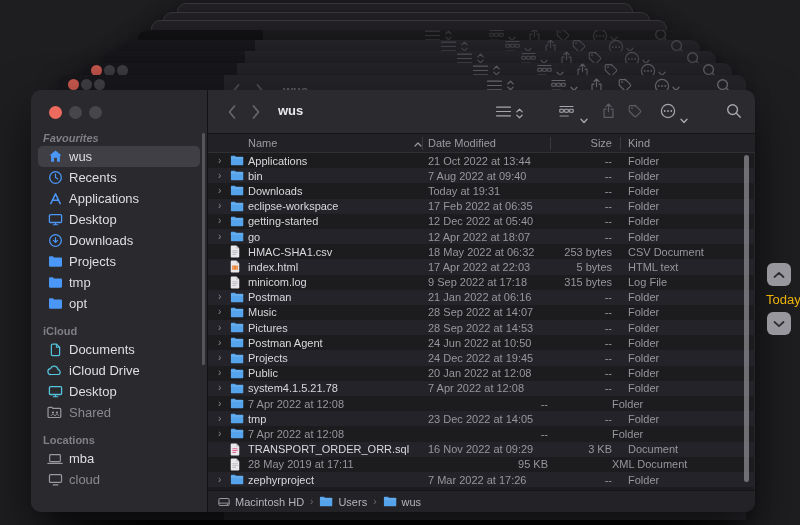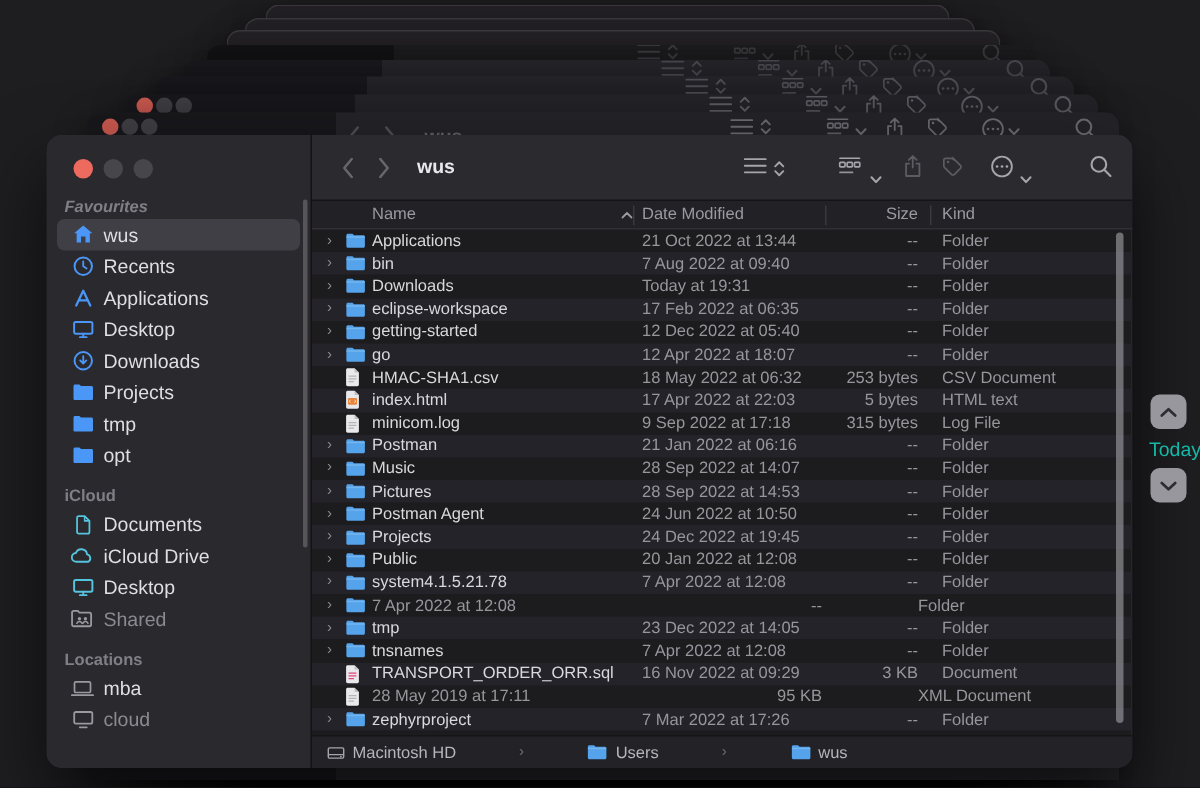--- a/index.html
+++ b/index.html
@@ -57,30 +57,30 @@
   .frow:nth-child(even){background:var(--row-light,#242329);}
   .frow .disc{color:#8a8990;font-size:10px;line-height:10px;padding-left:2px;}
   .frow .fic{display:flex;align-items:center;}
   .frow .fname{color:#d9d8dc;white-space:nowrap;overflow:hidden;}
   .frow .fdate,.frow .fkind{color:#97969d;white-space:nowrap;}
   .frow .fsize{color:#97969d;text-align:right;white-space:nowrap;}
   #list-scroll{position:absolute;left:536px;top:65px;width:5px;height:327px;border-radius:3px;background:#8a898f;opacity:.75;}
 
   
   #pathbar{position:absolute;left:0;bottom:0;width:100%;height:22px;background:#232227;border-top:1px solid #151417;
-    display:flex;align-items:center;padding-left:10px;font-size:11px;color:#b6b5bb;gap:36px;}
+    display:flex;align-items:center;padding-left:10px;font-size:11px;color:#b6b5bb;}
   .pitem{display:flex;align-items:center;gap:5px;white-space:nowrap;}
   .pitem .pic{display:flex;align-items:center;color:#a5a4aa;}
   .pitem .pic.bluef{color:var(--folder-blue,#55a3ea);}
   .psep{color:#6e6d73;margin:0 6px;font-size:10px;}
 
   
   .extbtn{position:absolute;left:767px;width:24px;height:23px;border-radius:6px;background:#98979d;border:none;
     display:flex;align-items:center;justify-content:center;color:#2e2d31;padding:0;}
-  #ext-label{position:absolute;left:766px;top:292px;font-size:13px;color:#14b8a6;white-space:nowrap;}
+  #ext-label{position:absolute;left:766px;top:292px;font-size:13px;color:#eab308;white-space:nowrap;}
 </style>
 </head>
 <body>
 
 <div id="screen" style="--bg: #1e1d20; --content-bg: #1c1b1e; --sidebar-bg: #2a292d; --toolbar-bg: #2b2a2e; --selection: #403f45; --row-light: #242329; --accent-blue: #4b97f8; --accent-cyan: #55c4de; --icon-gray: #9a99a0; --folder-blue: #55a3ea; --traffic-red: #ed6a5f; --traffic-dim: #47464b;">
 
   <div id="cascade">
       <div class="bgwin outline" style="left: 177px; top: 3px; width: 456px; height: 517px;"></div>
       <div class="bgwin outline" style="left: 163px; top: 12px; width: 487px; height: 508px;"></div>
       <div class="bgwin outline" style="left: 151px; top: 20px; width: 516px; height: 500px;"></div>
@@ -810,21 +810,20 @@
             <span class="fkind">Folder</span>
           </div>
           <div class="frow">
             <span class="disc">›</span>
             <span class="fic">
               <svg width="14" height="11" viewBox="0 0 16 13" xmlns="http://www.w3.org/2000/svg">
                 <path fill="var(--folder-blue)" d="M.8 2.1C.8 1.4 1.3.9 2 .9h3.1c.3 0 .6.1.8.3l.9.9h7.4c.7 0 1.2.5 1.2 1.2v7.5c0 .7-.5 1.2-1.2 1.2H2c-.7 0-1.2-.5-1.2-1.2Z"></path>
                 <path fill="#8cc4f3" opacity=".55" d="M.8 3h14.6v1.1H.8z"></path>
               </svg>
             </span>
-            <span class="fname">tnsnames</span>
             <span class="fdate">7 Apr 2022 at 12:08</span>
             <span class="fsize">--</span>
             <span></span>
             <span class="fkind">Folder</span>
           </div>
           <div class="frow">
             <span class="disc"></span>
             <span class="fic">
               <svg width="10" height="13" viewBox="0 0 11 14" xmlns="http://www.w3.org/2000/svg">
                 <path d="M.8 1.6C.8.9 1.3.4 2 .4h5l3.2 3.2v8.8c0 .7-.5 1.2-1.2 1.2H2c-.7 0-1.2-.5-1.2-1.2Z" fill="#e9e9ec"></path>

